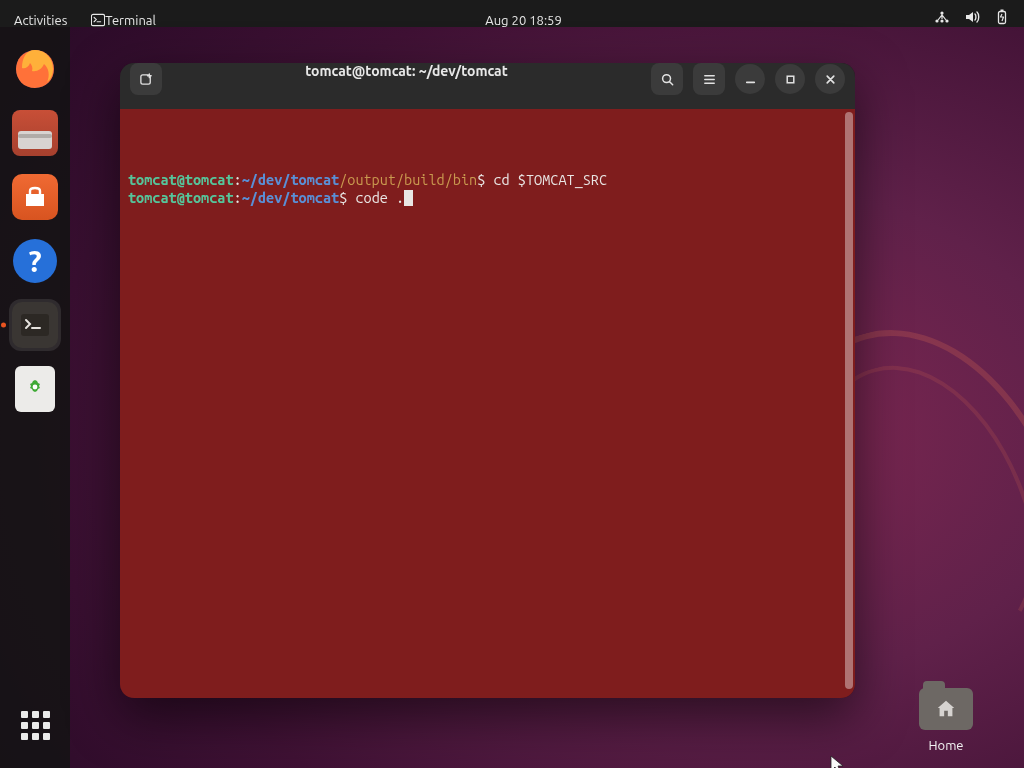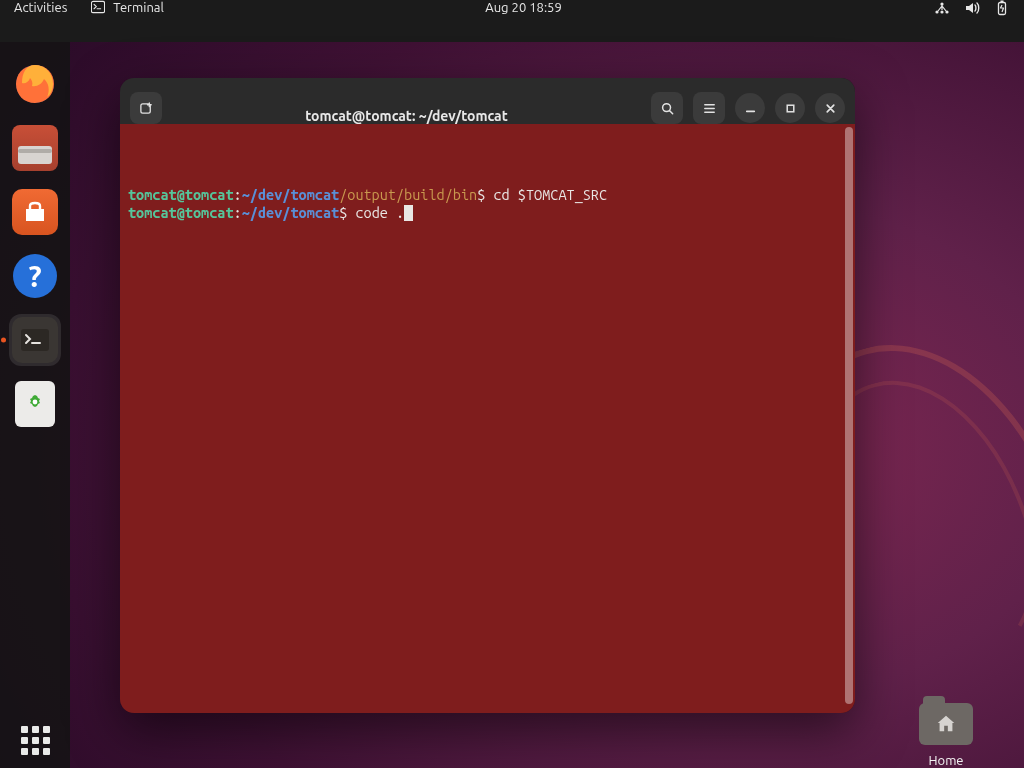--- a/index.html
+++ b/index.html
@@ -6,32 +6,32 @@
   html, body {
     width: 1024px;
     height: 768px;
     overflow: hidden;
     font-family: "Ubuntu", "DejaVu Sans", sans-serif;
     background: #000;
   }
 
   
   .top-bar {
-    height: 42px;
+    height: 27px;
     background: #1b1b1b;
     color: #e7e7e7;
     display: flex;
-    align-items: flex-start;
+    align-items: flex-end;
     font-size: 13px;
     position: relative;
   }
   .top-bar .left  { display:flex; align-items:center; gap:24px; padding-left:14px; }
   .top-bar .center{ position:absolute; left:0; right:0; text-align:center; pointer-events:none;padding-left:23px; }
   .top-bar .right { margin-left:auto; display:flex; align-items:center; gap:14px; padding-right:14px; }
-  .app-indicator  { display:flex; align-items:center; gap:8px; }
+  .app-indicator  { display:flex; align-items:center; gap:0; }
   .app-indicator svg { width:14px; height:14px; fill:#e7e7e7; }
   .status-icon svg { width:16px; height:16px; fill:#e7e7e7; }
 
   
   .workspace {
     position: relative;
     height: 741px;
     background:
       radial-gradient(ellipse 900px 700px at 75% 55%, #7e2751 0%, #60214a 35%, #3f1134 70%, #2a0b28 100%);
   }
@@ -99,21 +99,21 @@
     position:absolute;
     left:120px; top:36px;
     width:735px; height:635px;
     background:#2b0f22;
     border-radius:14px;
     box-shadow: 0 18px 50px rgba(0,0,0,0.55);
     overflow:hidden;
   }
   .term-header {
     height:46px; background:#2b2b2b;
-    display:flex; align-items:flex-end; padding:0 10px;
+    display:flex; align-items:flex-start; padding:0 10px;
     color:#e8e8e8; font-size:14px;
   }
   .hdr-btn {
     width:32px; height:32px; border-radius:8px;
     display:flex; align-items:center; justify-content:center;
     background:#3b3b3b; color:#e2e2e2;
   }
   .hdr-btn.round { border-radius:50%; width:30px; height:30px; }
   .hdr-btn svg { width:15px; height:15px; fill:#e2e2e2; }
   .hdr-title { flex:1; text-align:center; font-weight:600; }

